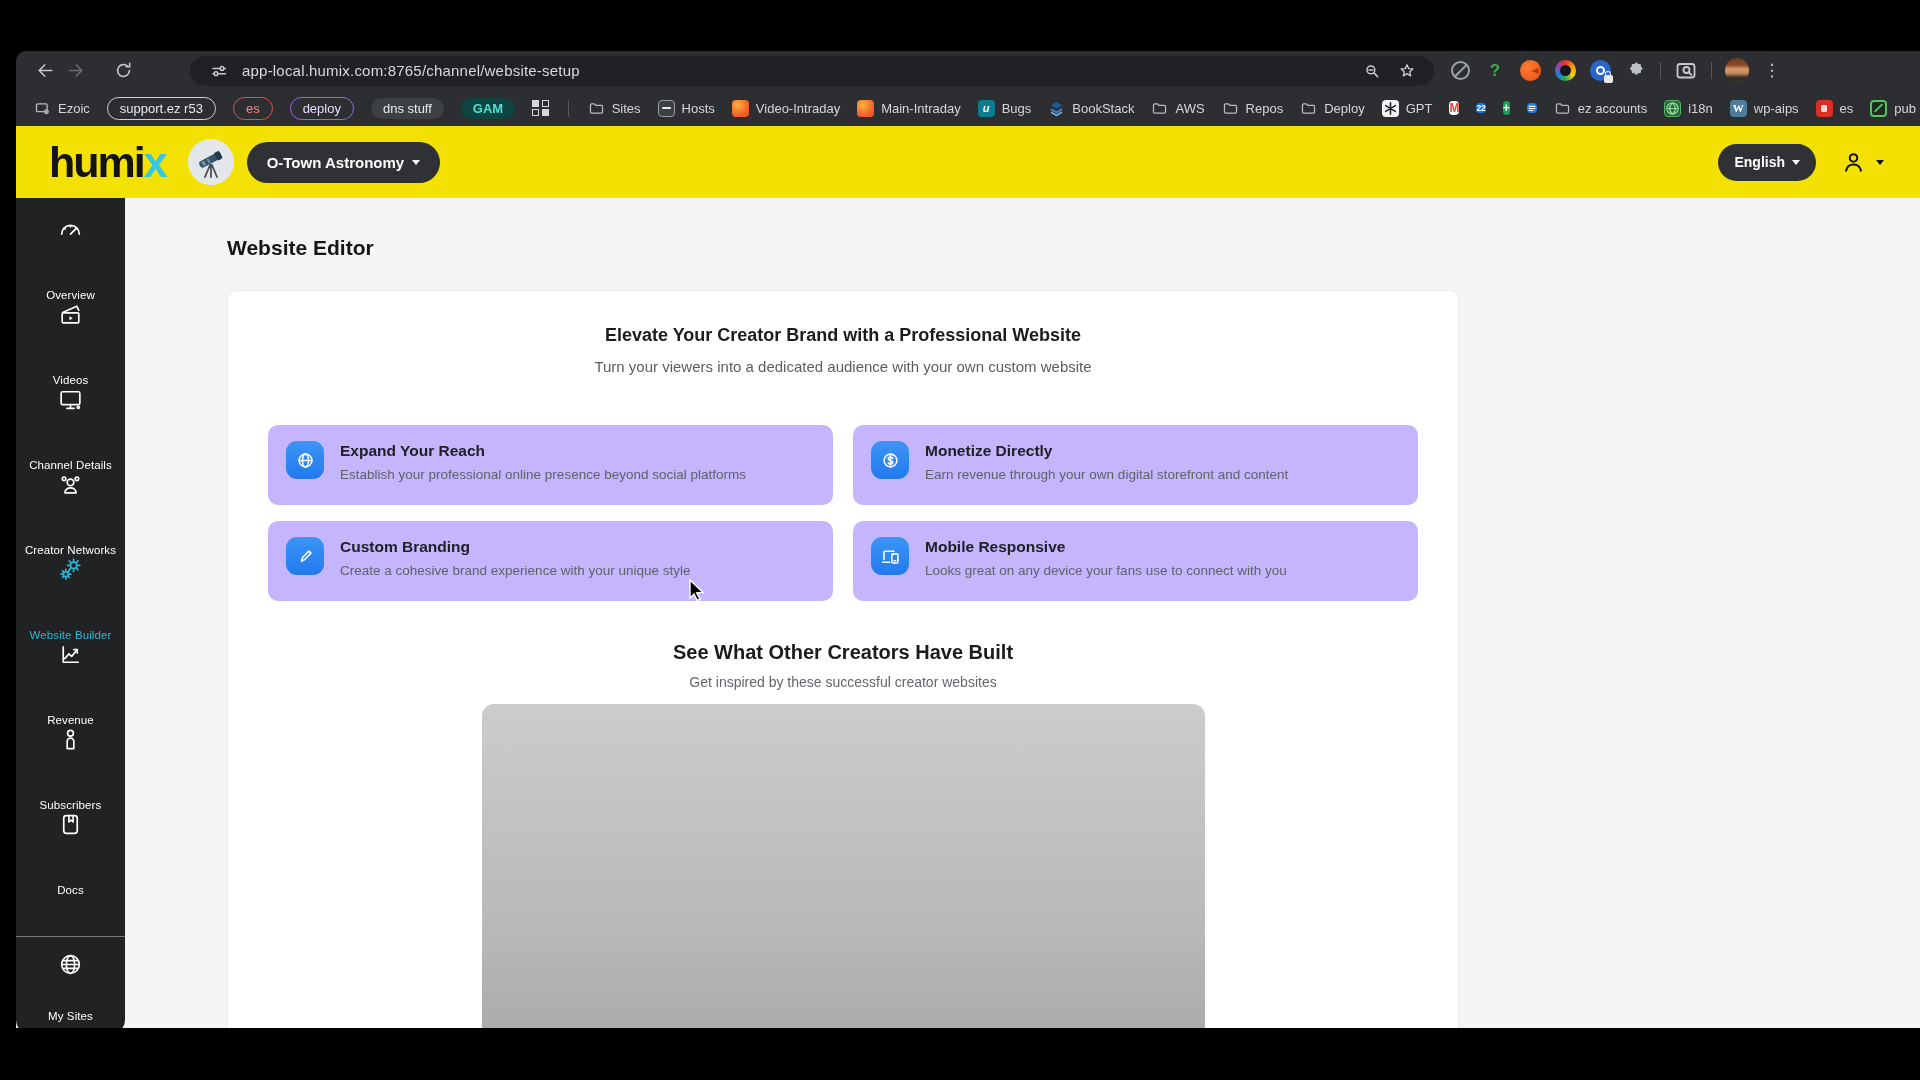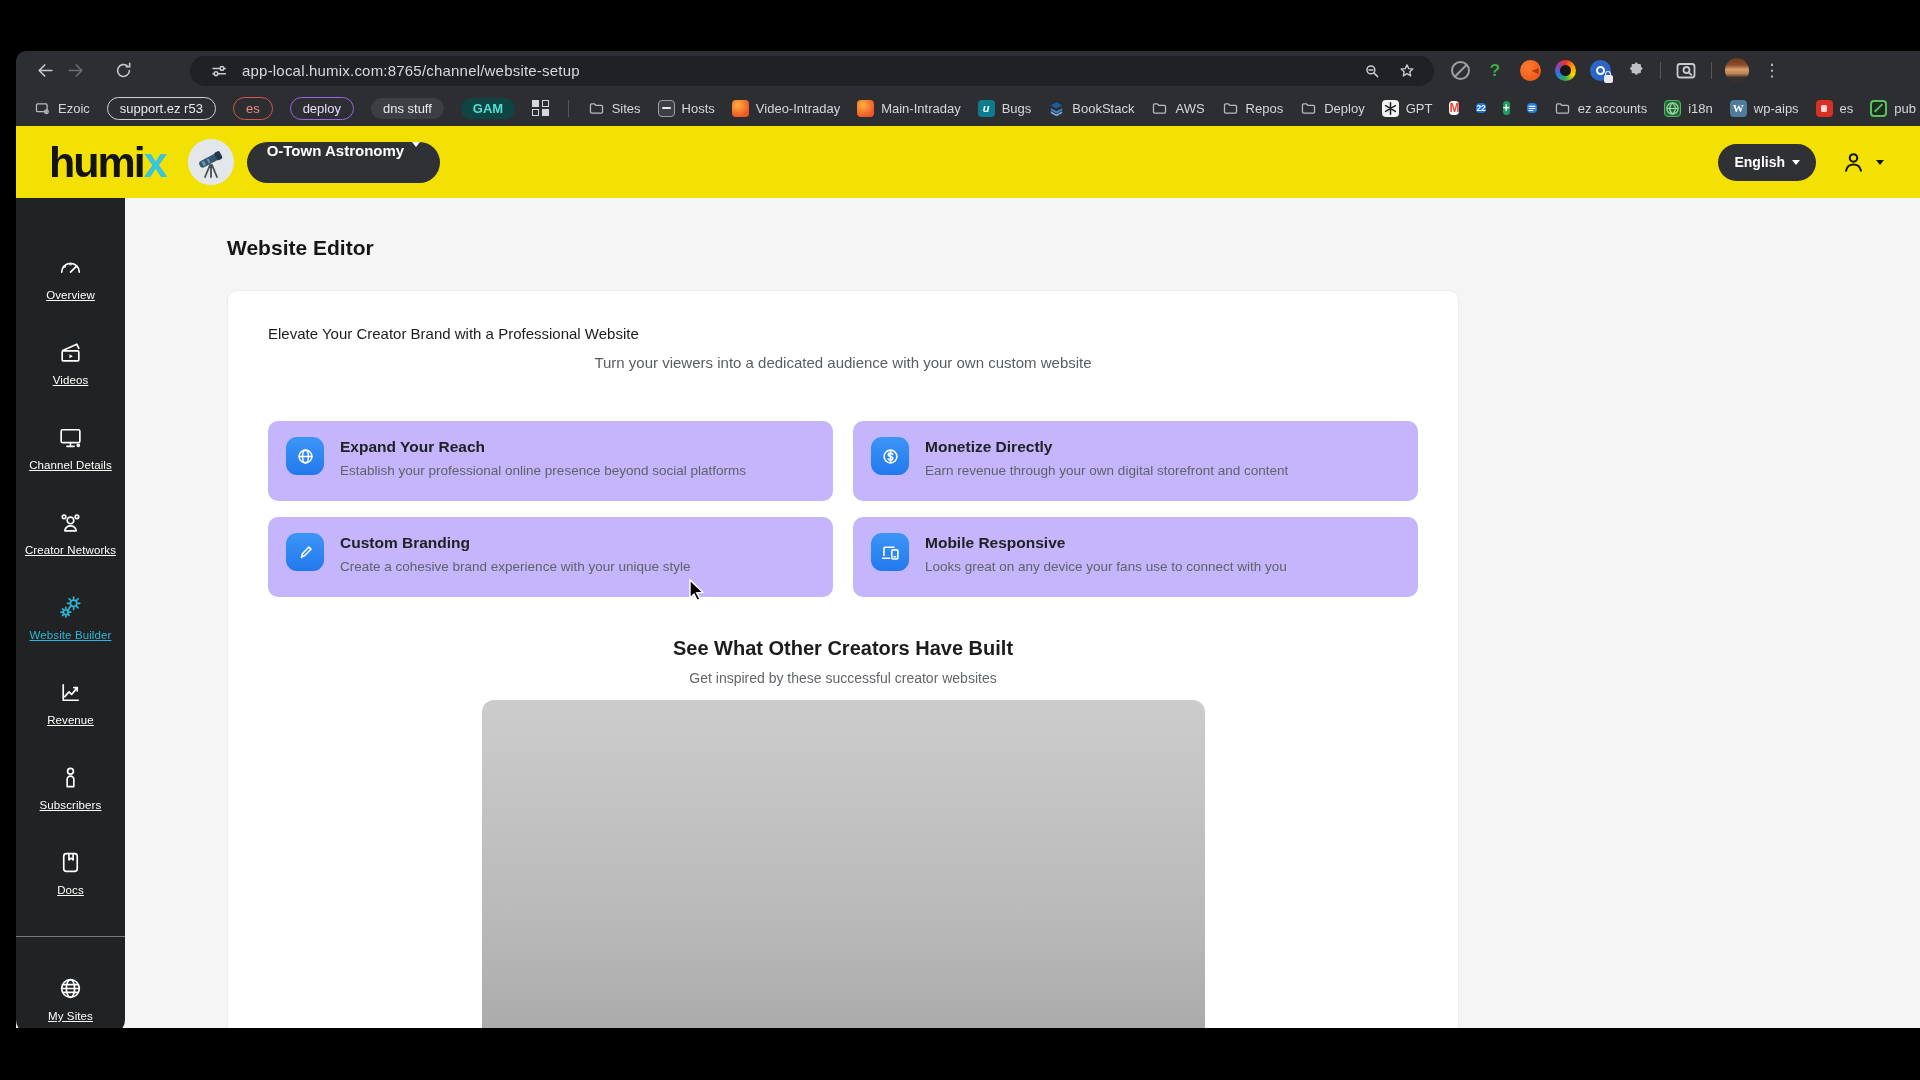--- a/index.html
+++ b/index.html
@@ -64,49 +64,49 @@
   .apps-grid i.f { background:#d5d7da; }
 
   
   .app-header { height:72px; background:#f3e103; display:flex; align-items:center; padding:0 52px 0 33px; }
   .brand { font-size:43px; font-weight:800; letter-spacing:-2px; color:#131313; line-height:1; }
   .brand .x { color:#36c6dd; }
   .chan-avatar { width:46px; height:46px; border-radius:50%; background:#e3e7ea; margin-left:22px;
                  display:flex; align-items:center; justify-content:center; overflow:hidden; }
   .chan-btn { margin-left:13px; background:#303134; color:#fff; border:none; border-radius:21px;
               height:41px; padding:0 20px; font-size:15px; font-weight:600; display:flex;
-              align-items:flex-start; gap:8px; font-family:inherit; }
+              align-items:center; gap:8px; font-family:inherit; }
   .caret { width:0; height:0; border-left:4.5px solid transparent; border-right:4.5px solid transparent;
            border-top:5.5px solid currentColor; display:inline-block; }
   .hdr-right { margin-left:auto; display:flex; align-items:center; gap:24px; }
   .lang-btn { background:#303134; color:#fff; border:none; border-radius:19px; height:37px;
               padding:0 16px; font-size:14px; font-weight:600; display:flex; align-items:center;
               gap:7px; font-family:inherit; }
   .account { display:flex; align-items:center; gap:9px; color:#131313; }
 
   
   .app-body { display:flex; height:836px; background:#f5f5f6; }
   .sidebar { width:109px; flex:0 0 109px; background:#212224; color:#fff;
              border-radius:0 0 14px 14px; display:flex; flex-direction:column; padding-top:18px; }
   .side-item { height:85px; display:flex; flex-direction:column; align-items:center;
-               justify-content:flex-end; gap:8px; cursor:pointer;text-decoration:underline; }
+               justify-content:space-between; gap:8px; cursor:pointer; }
   .side-item svg { width:27px; height:27px; stroke:#fff; fill:none; stroke-width:1.6;
                    stroke-linecap:round; stroke-linejoin:round; }
   .side-item span { font-size:11.5px; font-weight:500; letter-spacing:.1px; }
   .side-item.active { color:#2cb9da; }
   .side-item.active svg { stroke:#2cb9da; }
   .side-sep { height:1px; background:rgba(255,255,255,.4); margin-top:40px; }
   .side-bottom { padding-top:14px; }
 
   .content { position:relative; flex:1; overflow:hidden; padding:38px 16px 0 102px; }
   .page-title { font-size:21px; font-weight:600; color:#161618; }
   .card { margin-top:30px; width:1232px; background:#fff; border:1px solid #ececee;
           border-radius:10px; padding:34px 40px 0; min-height:760px;
           box-shadow:0 1px 2px rgba(0,0,0,.03); }
-  .hero-title { font-size:15px; font-weight:400; color:#1c1c1e; }
+  .hero-title { text-align:center; font-size:18px; font-weight:700; color:#1c1c1e; }
   .hero-sub { text-align:center; font-size:15px; color:#5a5d61; margin-top:12px; }
   .features { margin-top:50px; display:grid; grid-template-columns:1fr 1fr; gap:16px 20px; }
   .tile { background:#c4b5fd; border-radius:10px; min-height:80px; padding:16px 18px;
           display:flex; align-items:flex-start; gap:16px; }
   .tile-ic { width:38px; height:38px; border-radius:11px; flex:0 0 auto;
              background:linear-gradient(180deg,#3c95f5,#2279ee);
              display:flex; align-items:center; justify-content:center; }
   .tile-ic svg { width:21px; height:21px; stroke:#fff; fill:none; stroke-width:1.8;
                  stroke-linecap:round; stroke-linejoin:round; }
   .tile h3 { font-size:15.5px; font-weight:700; color:#202124; margin-top:1px; }

